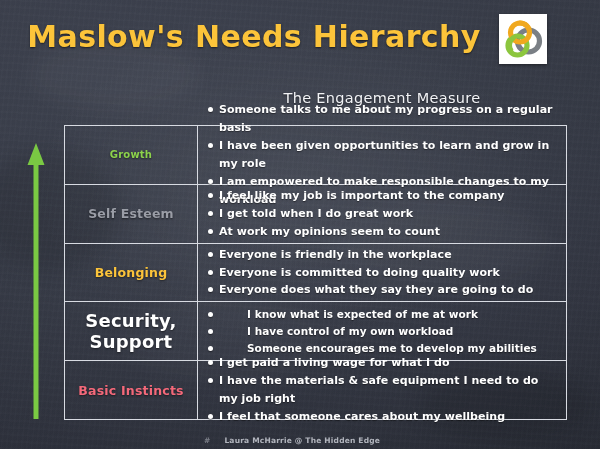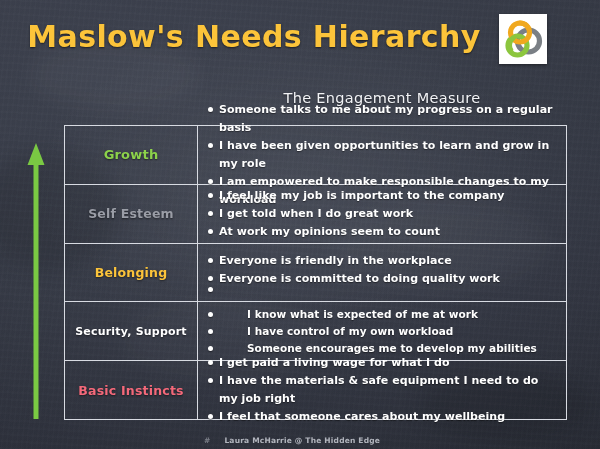--- a/index.html
+++ b/index.html
@@ -105,22 +105,22 @@
     box-sizing: border-box;
     display: flex;
     align-items: center;
     justify-content: center;
     font-size: 12.5px;
     font-weight: bold;
     letter-spacing: 0.2px;
     text-align: center;
     text-shadow: 0 1px 2px rgba(0,0,0,0.5);
   }
-  .row-growth   .cell-label { font-size: 13px; }
-  .row-security .cell-label { font-size: 11px; }
+  .row-growth   .cell-label { font-size: 10px; }
+  .row-security .cell-label { font-size: 18px; }
 
   .cell-items {
     flex: 1 1 auto;
     box-sizing: border-box;
     padding: 4px 6px 4px 10px;
     display: flex;
     flex-direction: column;
     justify-content: center;
   }
   .item {
@@ -234,20 +234,21 @@
         <div class="item">
             <span class="bullet"></span>
             <span>Everyone is friendly in the workplace</span>
           </div>
         <div class="item">
             <span class="bullet"></span>
             <span>Everyone is committed to doing quality work</span>
           </div>
         <div class="item">
             <span class="bullet"></span>
+            <span>Everyone does what they say they are going to do</span>
           </div>
       </div>
     </div>
 
     <div class="row row-security">
       <div class="cell-label" style="color:#ffffff">Security, Support</div>
       <div class="cell-items">
         <div class="item">
             <span class="bullet"></span>
             <span>I know what is expected of me at work</span>

